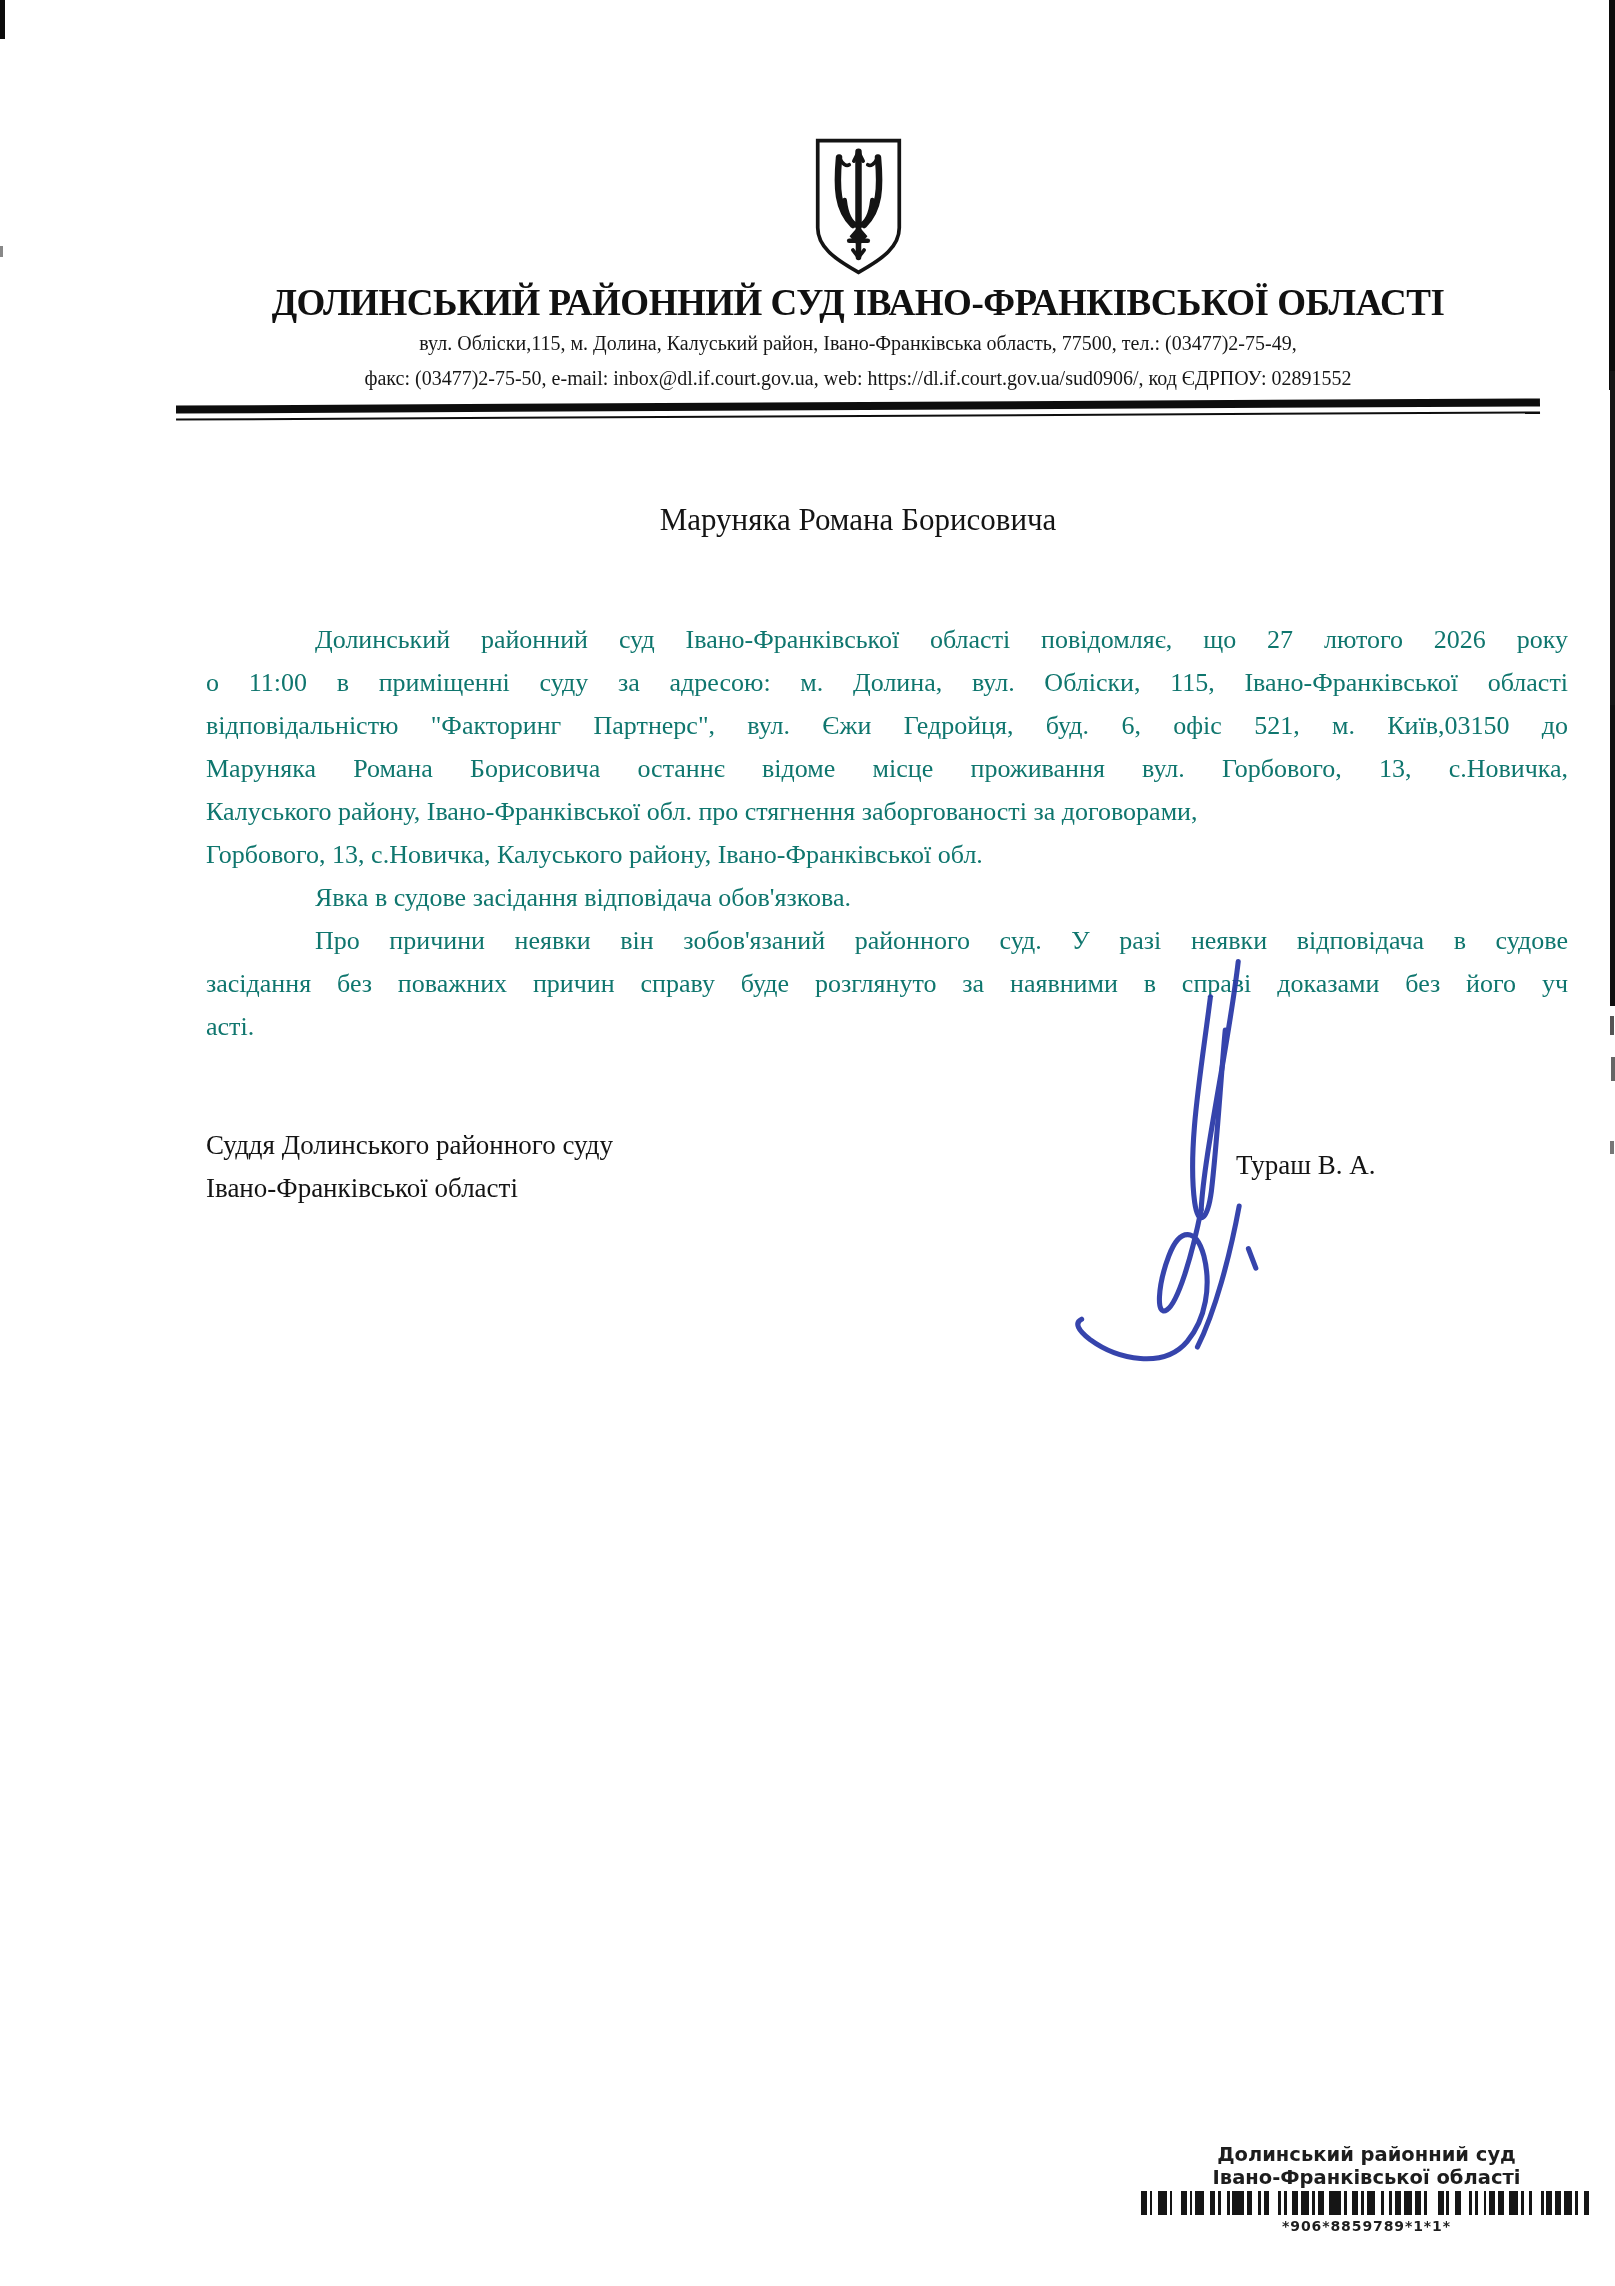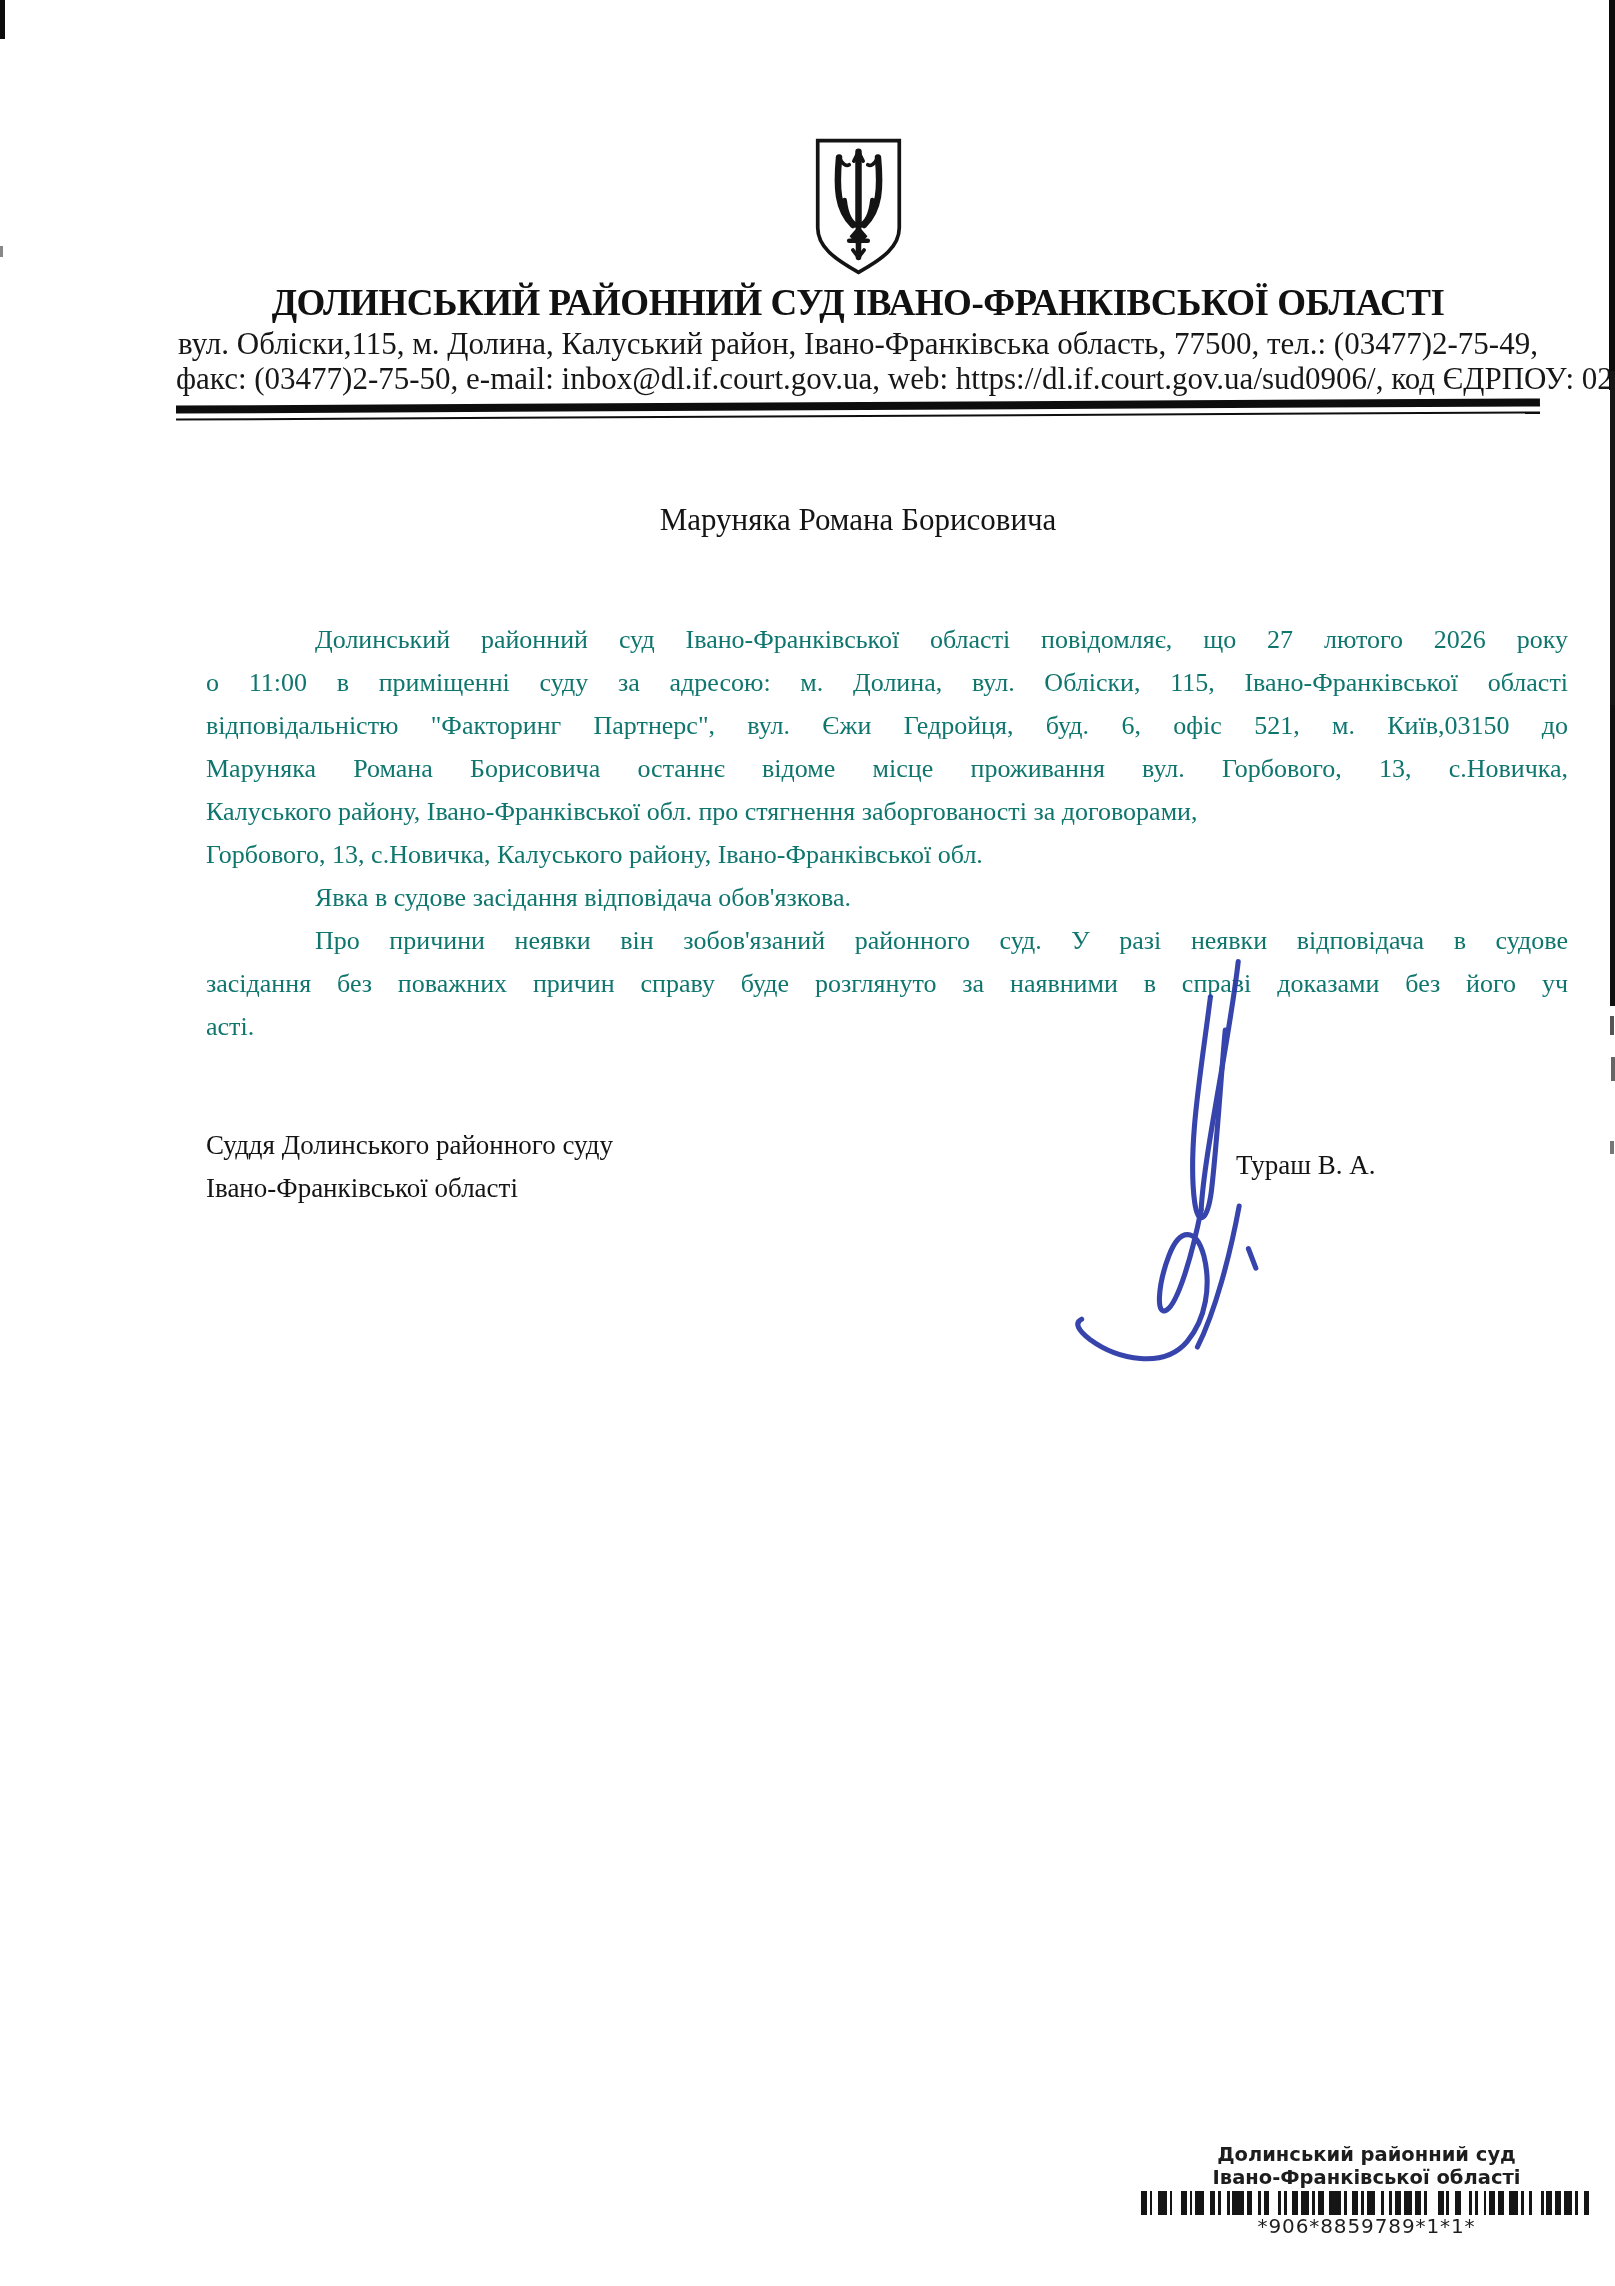--- a/index.html
+++ b/index.html
@@ -15,21 +15,21 @@
   .letterhead{
     position:absolute; top:137px; left:176px; width:1364px;
     text-align:center;
   }
   .emblem-wrap{height:141px; margin-bottom:1.9px;}
   .emblem-wrap svg{display:inline-block;}
   .court-name{
     font-size:37px; font-weight:bold; letter-spacing:-0.5px;
     white-space:nowrap; line-height:46px; color:#111;
   }
-  .addr{font-size:31px; line-height:35px; color:#171717; white-space:nowrap;}
+  .addr{font-size:20px; line-height:35px; color:#171717; white-space:nowrap;}
   .addr .lnk{}
   .double-rule{
     margin-top:6.5px; height:4.6px;
     border-top:8.3px solid #0d0d0d; border-bottom:2.8px solid #0e0e0e;
     transform:rotate(-0.3deg);
   }
   
   .doc-title{
     position:absolute; top:499px; left:176px; width:1364px;
     text-align:center; font-size:31px; line-height:42px; color:#141414;
@@ -57,21 +57,21 @@
     position:absolute; top:2143px; left:1141px; width:451px;
     text-align:center; font-family:"DejaVu Sans", sans-serif;
     color:#1d1d1d;
   }
   .stamp .s-line{font-size:19.5px; font-weight:bold; line-height:23px; white-space:nowrap;}
   .barcode{
     display:flex; width:100%; height:24px; margin-top:1.9px;
     align-items:stretch;
   }
   .barcode span{display:block; height:100%;}
-  .stamp .s-code{font-size:20px; font-weight:normal; line-height:22px; letter-spacing:0.9px;}
+  .stamp .s-code{font-size:14px; font-weight:bold; line-height:22px; letter-spacing:0.9px;}
   
   .artifact{position:absolute; background:#0c0c0c;}
 </style>
 </head>
 <body>
 
 <div class="letterhead">
   <div class="emblem-wrap">
     <svg width="95" height="139" viewBox="0 0 102 150" aria-hidden="true">
       <path d="M7,4 H95 V98 C95,118 78,131 51,146 C24,131 7,118 7,98 Z" fill="#ffffff" stroke="#141414" stroke-width="4"></path>

